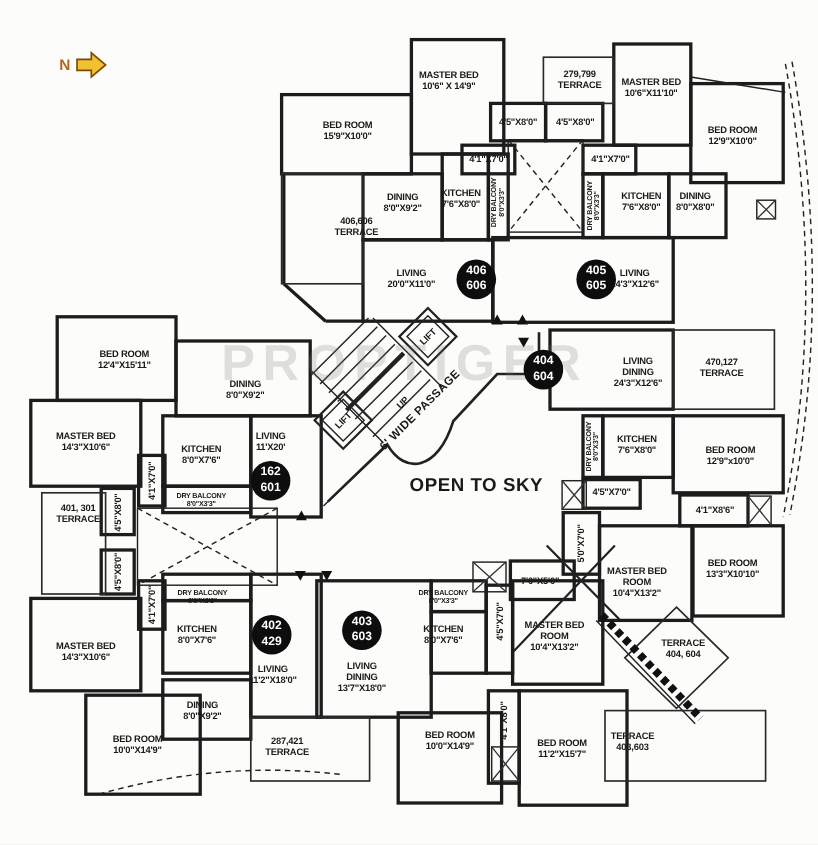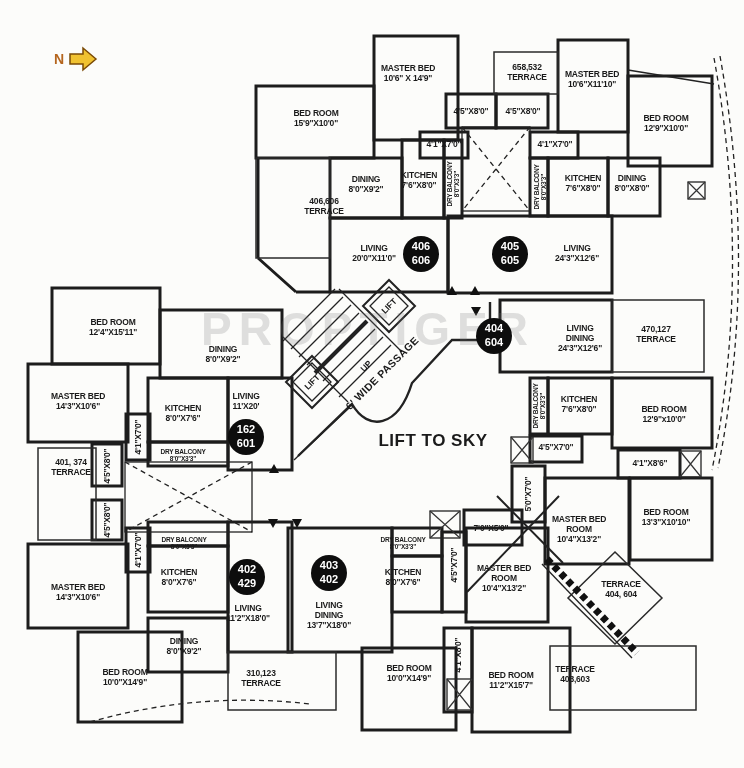--- a/index.html
+++ b/index.html
@@ -191,21 +191,21 @@
   <div class="lbl" style="left:316px;top:118px">BED ROOM
 15'9"X10'0"</div>
   <div class="lbl" style="left:366px;top:184px">DINING
 8'0"X9'2"</div>
   <div class="lbl" style="left:419px;top:180px">KITCHEN
 7'6"X8'0"</div>
   <div class="lbl" style="left:324px;top:206px">406,606
 TERRACE</div>
   <div class="lbl" style="left:374px;top:253px">LIVING
 20'0"X11'0"</div>
-  <div class="lbl" style="left:527px;top:72px">658,532
+  <div class="lbl" style="left:527px;top:72px">279,799
 TERRACE</div>
   <div class="lbl" style="left:592px;top:79px">MASTER BED
 10'6"X11'10"</div>
   <div class="lbl" style="left:666px;top:123px">BED ROOM
 12'9"X10'0"</div>
   <div class="lbl" style="left:471px;top:111px">4'5"X8'0"</div>
   <div class="lbl" style="left:523px;top:111px">4'5"X8'0"</div>
   <div class="lbl" style="left:444px;top:144px">4'1"X7'0"</div>
   <div class="lbl" style="left:555px;top:144px">4'1"X7'0"</div>
   <div class="lbl" style="left:583px;top:183px">KITCHEN
@@ -238,77 +238,77 @@
   <div class="lbl" style="left:223px;top:354px">DINING
 8'0"X9'2"</div>
   <div class="lbl" style="left:78px;top:401px">MASTER BED
 14'3"X10'6"</div>
   <div class="lbl" style="left:183px;top:413px">KITCHEN
 8'0"X7'6"</div>
   <div class="lbl" style="left:246px;top:401px">LIVING
 11'X20'</div>
   <div class="lbl sm" style="left:183px;top:455px">DRY BALCONY
 8'0"X3'3"</div>
-  <div class="lbl" style="left:71px;top:467px">401, 374
+  <div class="lbl" style="left:71px;top:467px">401, 301
 TERRACE</div>
   <div class="lbl" style="left:78px;top:592px">MASTER BED
 14'3"X10'6"</div>
   <div class="lbl sm" style="left:184px;top:543px">DRY BALCONY
 8'0"X3'3"</div>
   <div class="lbl" style="left:179px;top:577px">KITCHEN
 8'0"X7'6"</div>
   <div class="lbl" style="left:248px;top:613px">LIVING
 11'2"X18'0"</div>
   <div class="lbl" style="left:184px;top:646px">DINING
 8'0"X9'2"</div>
   <div class="lbl" style="left:125px;top:677px">BED ROOM
 10'0"X14'9"</div>
-  <div class="lbl" style="left:261px;top:678px">310,123
+  <div class="lbl" style="left:261px;top:678px">287,421
 TERRACE</div>
   <div class="lbl sm" style="left:403px;top:543px">DRY BALCONY
 8'0"X3'3"</div>
   <div class="lbl" style="left:403px;top:577px">KITCHEN
 8'0"X7'6"</div>
   <div class="lbl" style="left:329px;top:615px">LIVING
 DINING
 13'7"X18'0"</div>
   <div class="lbl" style="left:504px;top:578px">MASTER BED
 ROOM
 10'4"X13'2"</div>
   <div class="lbl" style="left:409px;top:673px">BED ROOM
 10'0"X14'9"</div>
   <div class="lbl" style="left:511px;top:680px">BED ROOM
 11'2"X15'7"</div>
   <div class="lbl" style="left:575px;top:674px">TERRACE
 403,603</div>
-  <div class="lbl big" style="left:433px;top:441px">LIFT TO SKY</div>
+  <div class="lbl big" style="left:433px;top:441px">OPEN TO SKY</div>
   <div class="lbl d" style="left:366px;top:366px">UP</div>
   <div class="lbl d mid" style="left:382px;top:373px">6' WIDE PASSAGE</div>
   <div class="lbl d" style="left:312px;top:382px">LIFT</div>
   <div class="lbl d" style="left:389px;top:306px">LIFT</div>
   <div class="lbl v sm" style="left:453px;top:184px">DRY BALCONY
 8'0"X3'3"</div>
   <div class="lbl v sm" style="left:540px;top:187px">DRY BALCONY
 8'0"X3'3"</div>
   <div class="lbl v sm" style="left:539px;top:406px">DRY BALCONY
 8'0"X3'3"</div>
   <div class="lbl v" style="left:107px;top:466px">4'5"X8'0"</div>
   <div class="lbl v" style="left:107px;top:520px">4'5"X8'0"</div>
   <div class="lbl v" style="left:138px;top:437px">4'1"X7'0"</div>
   <div class="lbl v" style="left:138px;top:550px">4'1"X7'0"</div>
   <div class="lbl v" style="left:454px;top:565px">4'5"X7'0"</div>
   <div class="lbl v" style="left:458px;top:655px">4'1"X8'0"</div>
   <div class="lbl v" style="left:528px;top:494px">5'0"X7'0"</div>
 
-  <div class="badge" style="left:421px;top:254px">406
+  <div class="badge" style="left:433px;top:254px">406
 606</div>
-  <div class="badge" style="left:510px;top:254px">405
+  <div class="badge" style="left:542px;top:254px">405
 605</div>
   <div class="badge" style="left:494px;top:336px">404
 604</div>
   <div class="badge" style="left:246px;top:437px">162
 601</div>
   <div class="badge" style="left:247px;top:577px">402
 429</div>
   <div class="badge" style="left:329px;top:573px">403
-402</div>
+603</div>
 
 </div>
 
 </body></html>

